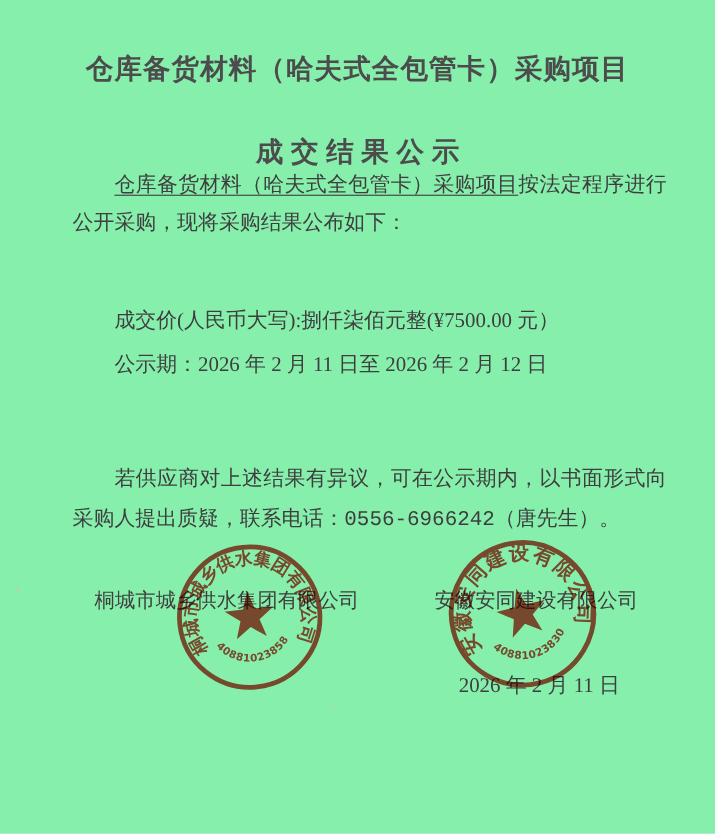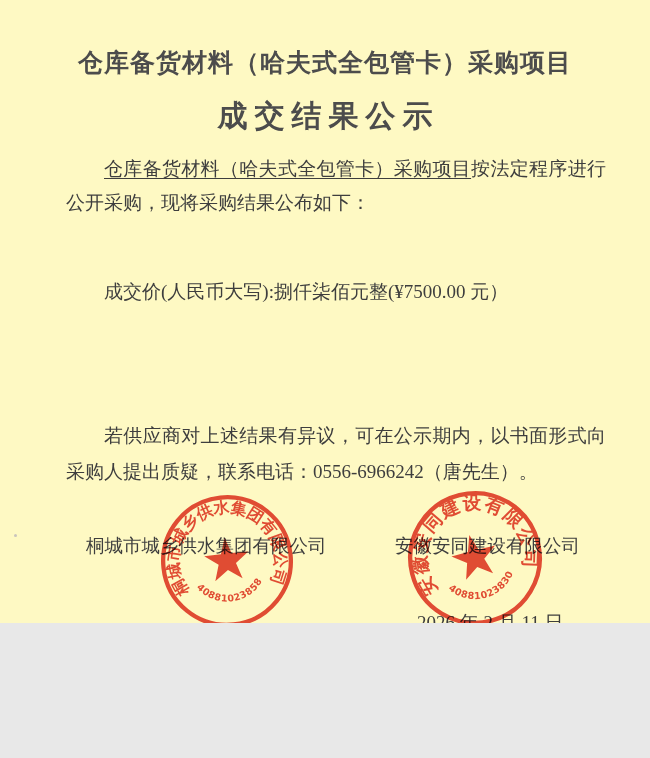--- a/index.html
+++ b/index.html
@@ -1,31 +1,31 @@
 <!DOCTYPE html>
 <html><head>
 <meta charset="utf-8">
 <style>
   html,body { margin:0; padding:0; background:#e8e8e8; }
   .page {
-    position:relative; width:650px; height:623px; margin:0 auto;
-    background:#fef9c3; overflow:hidden;
+    position:relative; width:650px; height:758px; margin:0 auto;
+    background:#86efac; overflow:hidden;
     font-family:"Liberation Serif","DejaVu Serif",serif;
     color:#404040;
   }
   .title { position:absolute; top:46px; left:0; right:0; text-align:center;
            font-weight:bold; color:#4c4c4c; }
   .title-line1 { font-size:25px; letter-spacing:1px; }
-  .title-line2 { font-size:30px; letter-spacing:7px; padding-left:7px; margin-top:17px; }
+  .title-line2 { font-size:25px; letter-spacing:7px; padding-left:7px; margin-top:42px; }
 
   .para { position:absolute; left:66px; width:540px; font-size:19px;
           text-align:justify; color:#3e3e3e; }
   .para-intro { top:152px; line-height:34px; text-indent:2em; }
   .para-intro .u { text-decoration:underline; text-underline-offset:3px; }
-  .para-objection { top:418px; line-height:36px; text-indent:2em; }
+  .para-objection { top:418px; line-height:36px; text-indent:2em;font-family:Liberation Mono, monospace; }
 
   .result-lines { position:absolute; left:104px; top:272px; font-size:19px;
                   line-height:40px; color:#3e3e3e; }
 
   .sign-company { position:absolute; font-size:18.5px; color:#3e3e3e; white-space:nowrap; }
   .sign-left  { left:86px;  top:533px; }
   .sign-right { left:395px; top:533px; }
   .sign-date  { position:absolute; left:417px; top:610px; font-size:19px; color:#3e3e3e; white-space:nowrap; }
 
   .seal { position:absolute; mix-blend-mode:multiply; opacity:0.9; }
@@ -46,20 +46,21 @@
 
   <div class="title">
     <div class="title-line1">仓库备货材料（哈夫式全包管卡）采购项目</div>
     <div class="title-line2">成交结果公示</div>
   </div>
 
   <div class="para para-intro"><span class="u">仓库备货材料（哈夫式全包管卡）采购项目</span><span>按法定程序进行公开采购，现将采购结果公布如下：</span></div>
 
   <div class="result-lines">
     <div>成交价(人民币大写):捌仟柒佰元整(¥7500.00 元）</div>
+    <div>公示期：2026 年 2 月 11 日至 2026 年 2 月 12 日</div>
   </div>
 
   <div class="para para-objection">若供应商对上述结果有异议，可在公示期内，以书面形式向采购人提出质疑，联系电话：0556-6966242（唐先生）。</div>
 
   <div class="sign-company sign-left">桐城市城乡供水集团有限公司</div>
   <div class="sign-company sign-right">安徽安同建设有限公司</div>
   <div class="sign-date">2026 年 2 月 11 日</div>
 
   <svg class="seal seal-left" viewBox="0 0 160 160">
     <defs>

